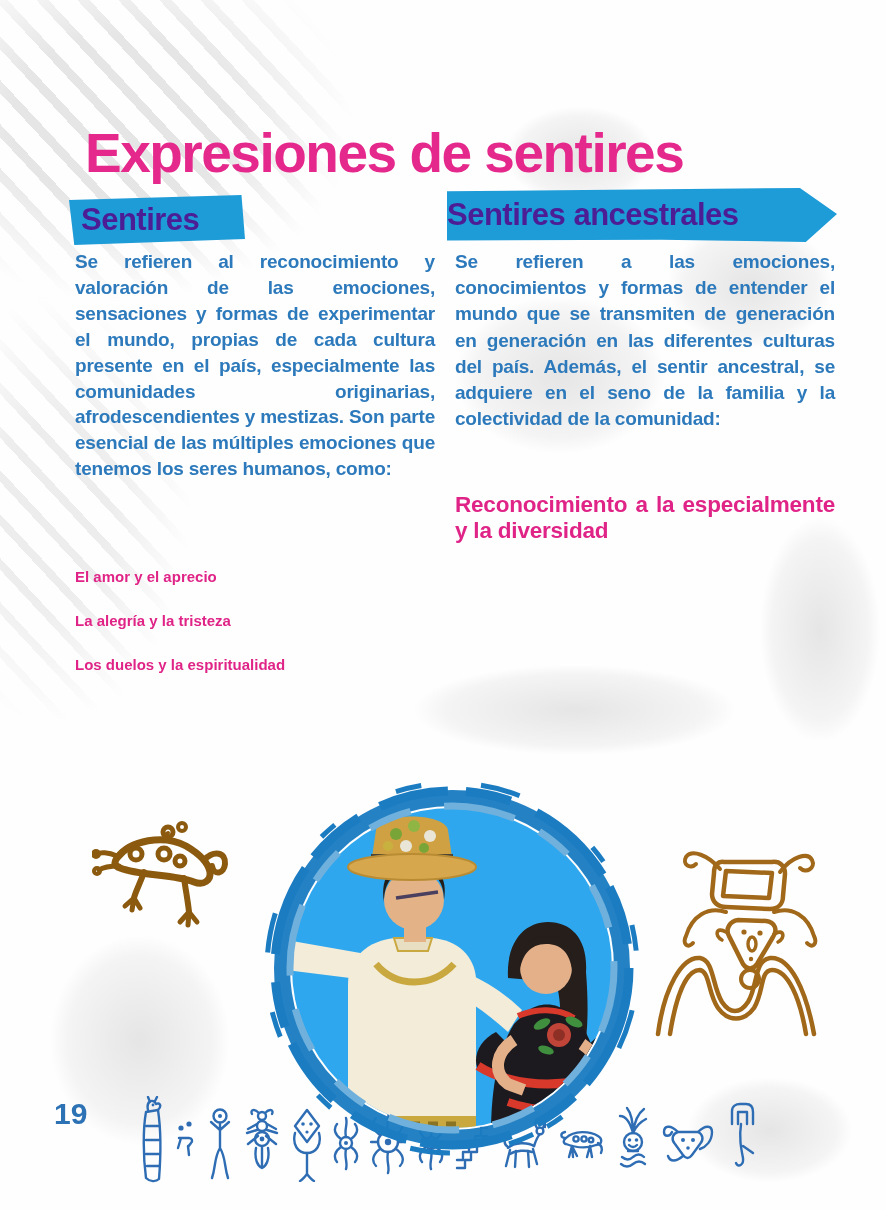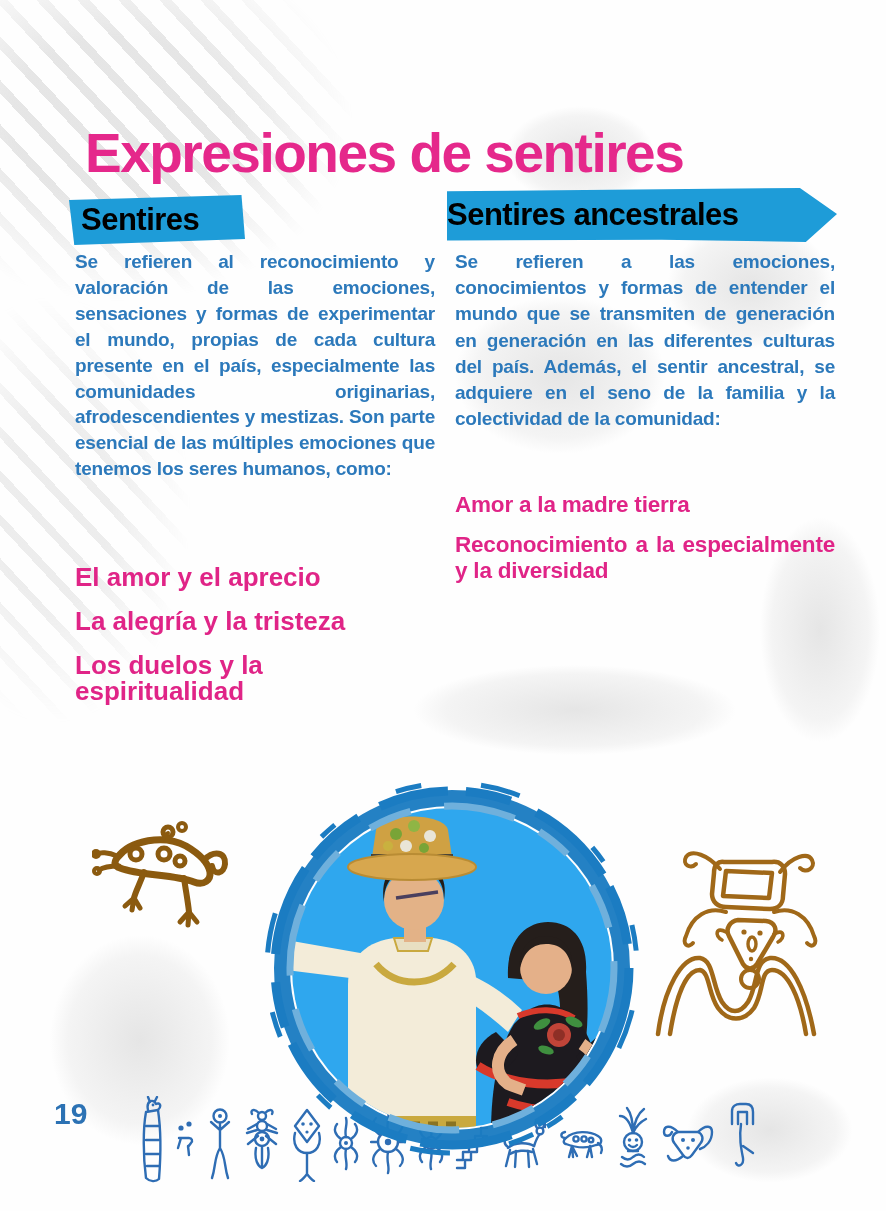--- a/index.html
+++ b/index.html
@@ -34,40 +34,40 @@
 
   
   .title{
     position:absolute;left:85px;top:84px;width:780px;
     font-size:55px;font-weight:bold;letter-spacing:-1.5px;
     color:var(--title-pink,#E5288B);
   }
   
   .banner{
     position:absolute;display:flex;align-items:center;
-    background:var(--banner-blue,#1E9CD8);color:#000000;
+    background:var(--banner-blue,#1E9CD8);color:#4c1d95;
     font-weight:bold;font-size:31px;letter-spacing:-0.5px;
   }
   .banner-left{left:69px;top:195px;width:164px;height:50px;padding-left:12px;
     clip-path:polygon(0 10%,98% 0,100% 88%,3% 100%);}
   .banner-right{left:447px;top:188px;width:390px;height:54px;
     clip-path:polygon(0 6%,90.5% 0,100% 48%,92% 100%,55% 96%,0 97%);}
 
   
   .body-text{
     position:absolute;color:var(--body-blue,#2C79BB);
     font-weight:bold;font-size:19px;line-height:25.9px;
     text-align:justify;letter-spacing:-0.2px;margin:0;
   }
   .body-left{left:75px;top:249px;width:360px;}
   .body-right{left:455px;top:249px;width:380px;line-height:26.2px;}
 
   
   .pink-list{position:absolute;color:var(--accent-pink,#E02487);font-weight:bold;}
-  .pink-left{left:75px;top:564px;width:360px;font-size:26px;line-height:26px;}
+  .pink-left{left:75px;top:564px;width:360px;font-size:15px;line-height:26px;}
   .pink-left .pink-item{margin-bottom:18px;}
   .pink-right{left:455px;top:492px;width:380px;font-size:22.5px;line-height:26px;}
   .pink-right .pink-item{margin-bottom:14px;text-align:justify;letter-spacing:-0.2px;}
 
   
   .deco{position:absolute;pointer-events:none;}
   .lizard-left{left:92px;top:796px;width:140px;height:135px;}
   .anthro-right{left:642px;top:836px;width:215px;height:208px;z-index:1;}
   .photo-wrap{left:256px;top:772px;width:392px;height:392px;z-index:3;}
 
@@ -111,21 +111,20 @@
 
   <p class="body-text body-left">Se refieren al reconocimiento y valoración de las emociones, sensaciones y formas de experimentar el mundo, propias de cada cultura presente en el país, especialmente las comunidades originarias, afrodescendientes y mestizas. Son parte esencial de las múltiples emociones que tenemos los seres humanos, como:</p>
   <p class="body-text body-right">Se refieren a las emociones, conocimientos y formas de entender el mundo que se transmiten de generación en generación en las diferentes culturas del país. Además, el sentir ancestral, se adquiere en el seno de la familia y la colectividad de la comunidad:</p>
 
   <div class="pink-list pink-left">
     <div class="pink-item">El amor y el aprecio</div>
     <div class="pink-item">La alegría y la tristeza</div>
     <div class="pink-item">Los duelos y la espiritualidad</div>
   </div>
   <div class="pink-list pink-right">
-    <div class="pink-item">Amor a la madre tierra</div>
     <div class="pink-item">Reconocimiento a la especialmente y la diversidad</div>
   </div>
 
   <svg class="deco lizard-left" viewBox="0 0 140 135">
     <g stroke="#8B5A0F" fill="none" stroke-linecap="round" stroke-linejoin="round">
       <path d="M25,62 C38,44 72,38 94,50 C106,57 116,66 118,76 C119,84 112,90 102,86 C82,78 48,80 28,72 C22,70 22,66 25,62 Z" stroke-width="7"></path>
       <path d="M25,60 C16,56 8,56 5,58" stroke-width="5"></path>
       <path d="M27,70 C18,70 10,72 7,74" stroke-width="5"></path>
       <circle cx="4" cy="58" r="3" stroke-width="4"></circle>
       <circle cx="5" cy="75" r="3" stroke-width="4"></circle>

